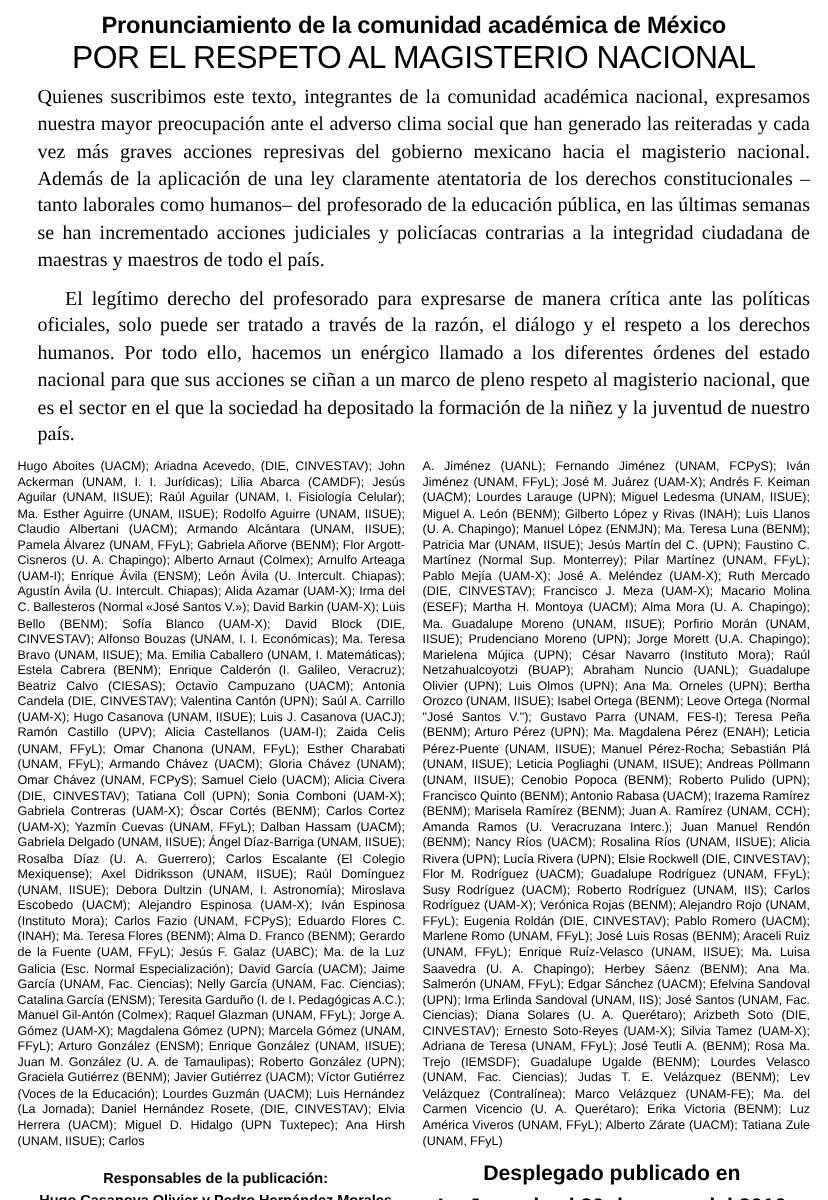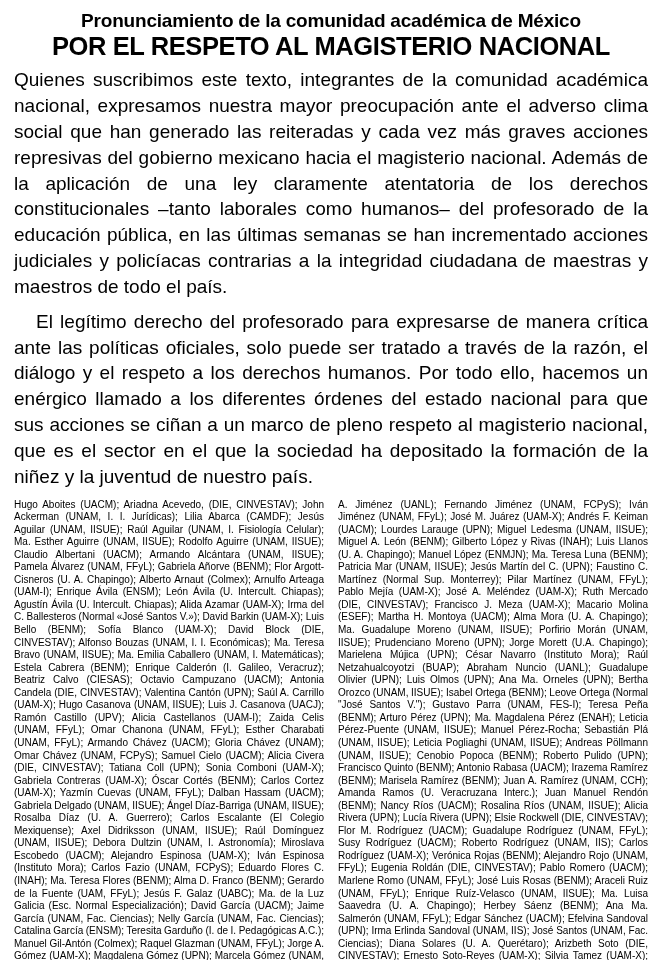--- a/index.html
+++ b/index.html
@@ -24,32 +24,33 @@
   .kicker {
     text-align: center;
     font-weight: bold;
     font-size: 19px;
     letter-spacing: -0.2px;
     line-height: 1.12;
     margin: 2px 0 1px 0;
   }
   .headline {
     text-align: center;
-    font-weight: bold;
+    font-weight: normal;
     font-size: 25.5px;
     letter-spacing: -0.4px;
     line-height: 1.1;
     margin: 0 0 7px 0;
   }
   .body-text p {
-    margin: 0 0 9px 0;
-    font-size: 19px;
+    margin: 0 0 9px 16px;
+    font-size: 16px;
     line-height: 1.36;
     text-align: justify;
     text-justify: inter-word;
+    font-family: Liberation Serif, serif;
   }
   .body-text p.indent {
     text-indent: 22px;
   }
   .signatories {
     display: flex;
     gap: 14px;
     margin-top: 4px;
   }
   .sig-col {

